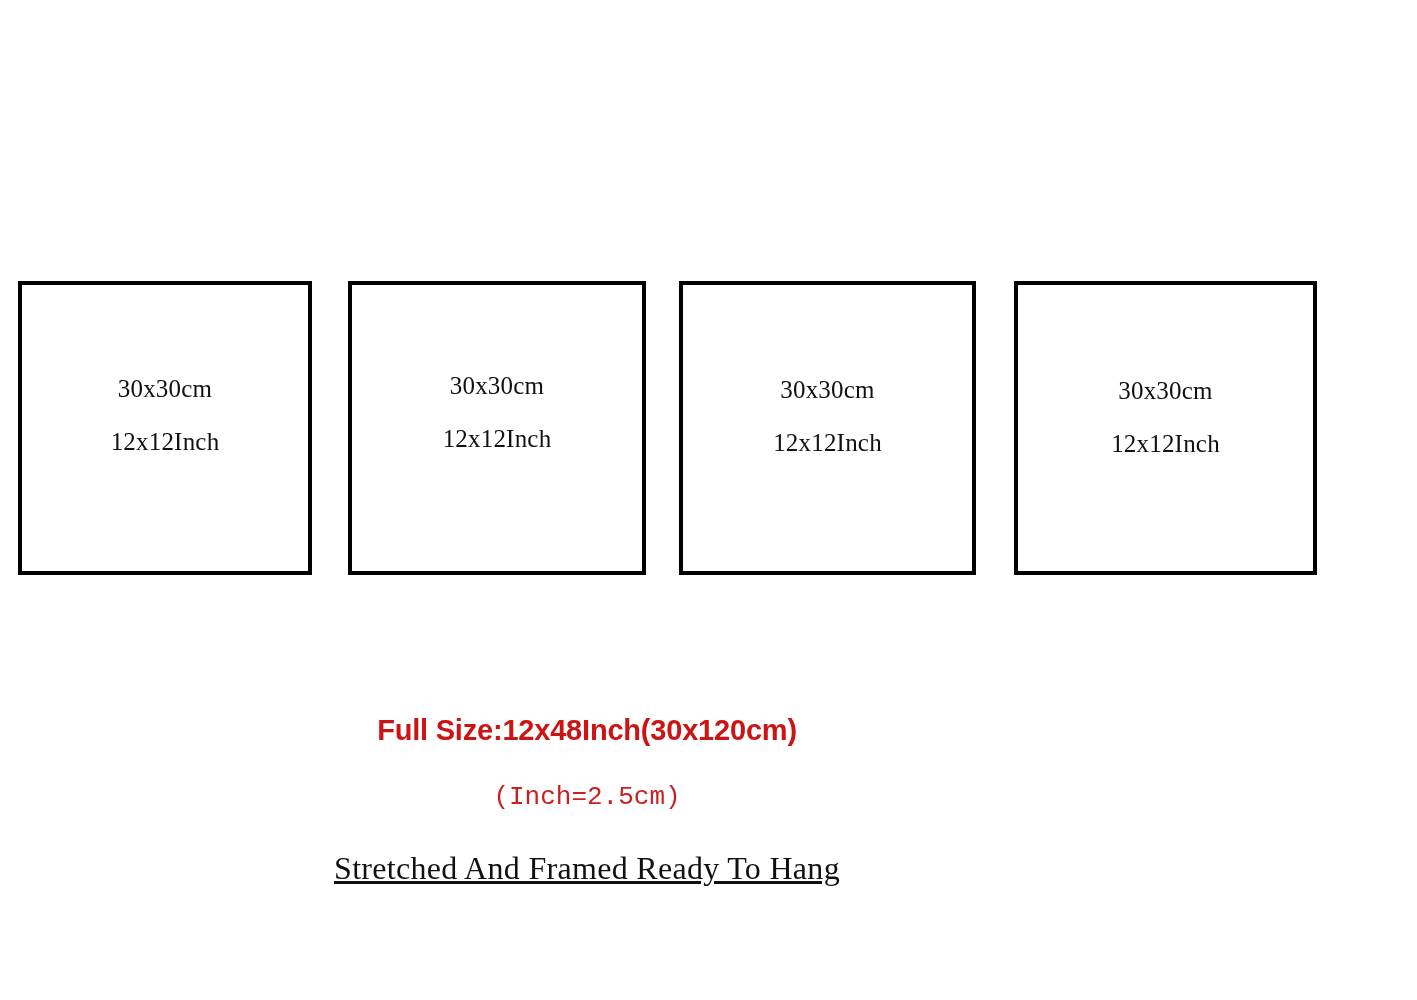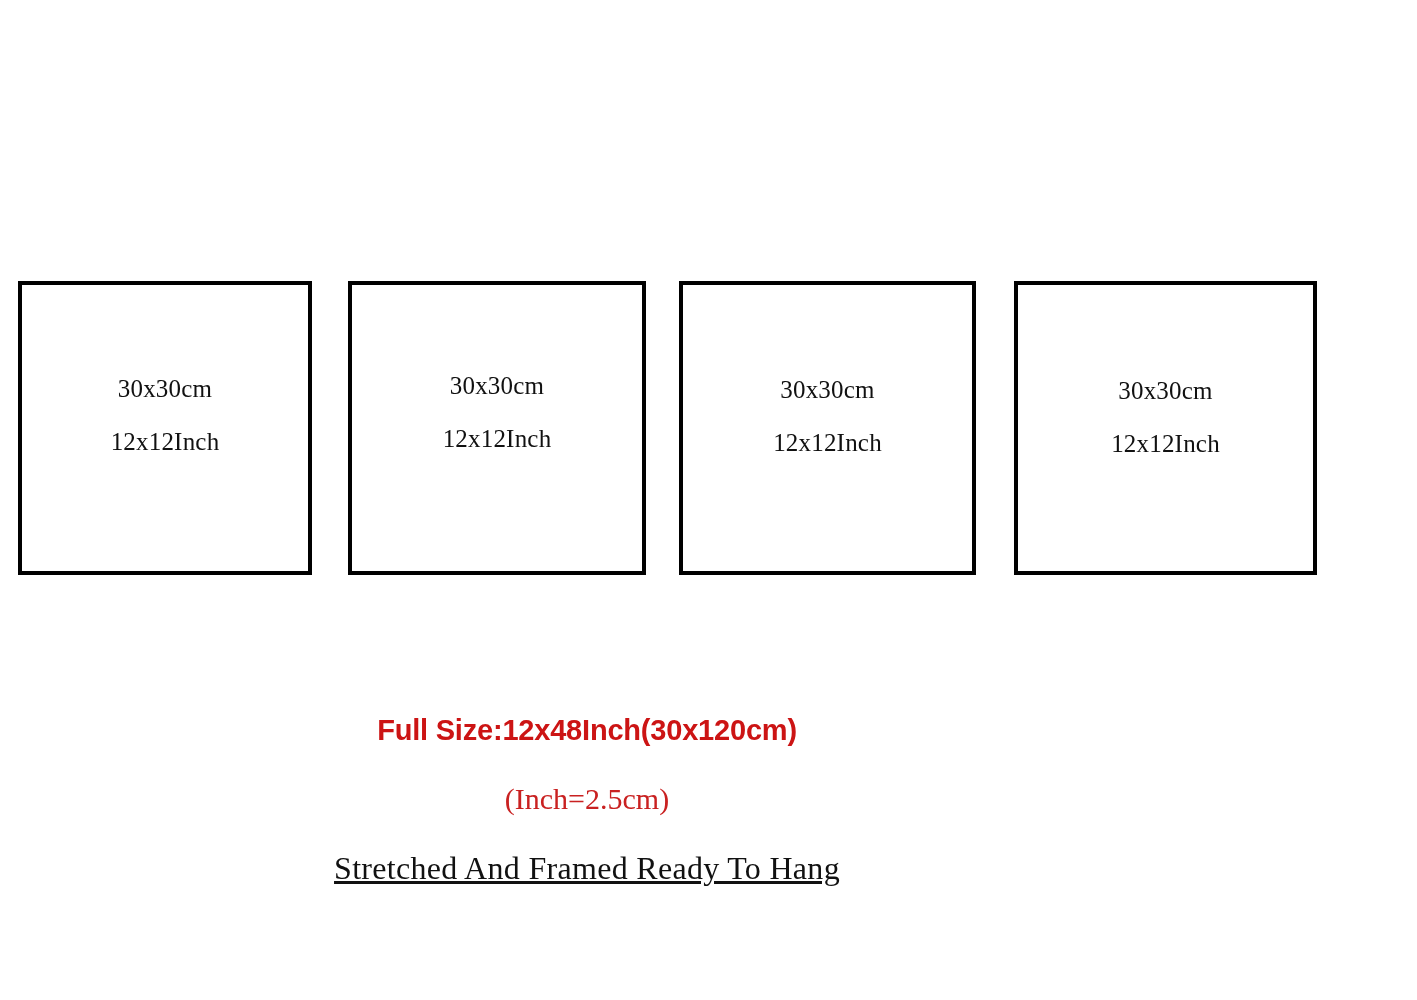--- a/index.html
+++ b/index.html
@@ -75,22 +75,22 @@
   .caption-full-size {
     top: 714px;
     font-family: "Liberation Sans", "DejaVu Sans", sans-serif;
     font-weight: bold;
     font-size: 29px;
     color: #CC1414;
     letter-spacing: -0.2px;
   }
   .caption-conversion {
     top: 782px;
-    font-family: Liberation Serif, serif;
-    font-size: 30px;
+    font-family: Liberation Mono, monospace;
+    font-size: 26px;
     color: #C92121;
   }
   .caption-hang {
     top: 850px;
     font-family: "Liberation Serif", "DejaVu Serif", serif;
     font-size: 32px;
     color: #111111;
     letter-spacing: 0.3px;
     text-decoration: underline;
   }

